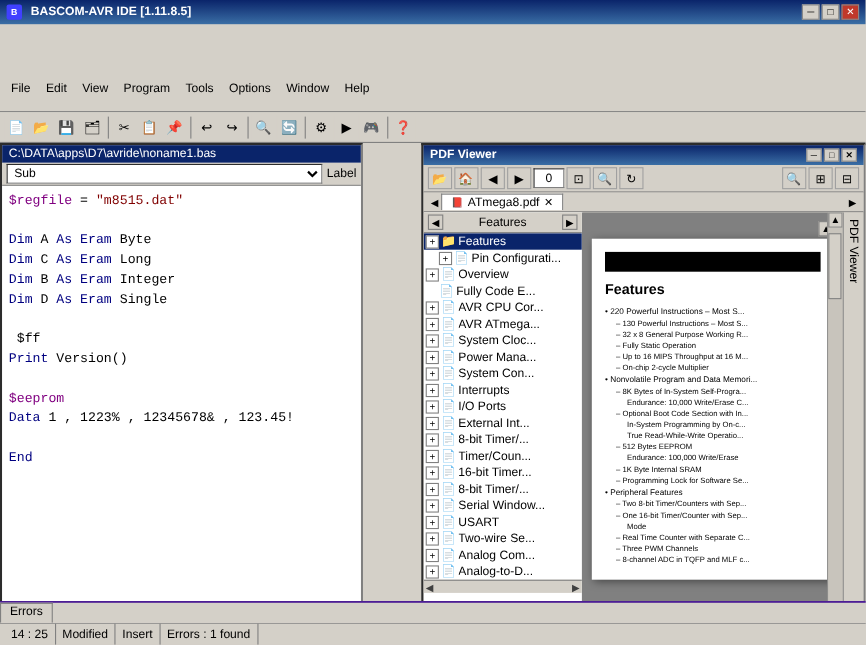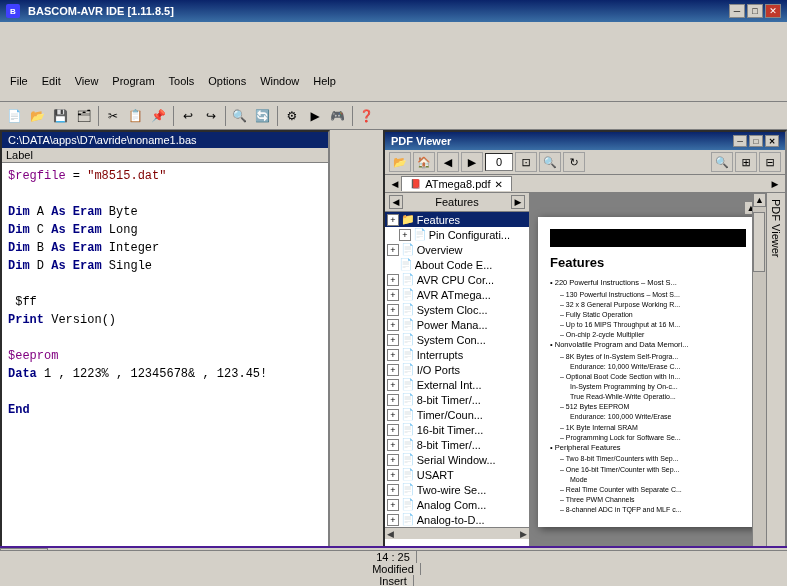--- a/index.html
+++ b/index.html
@@ -103,21 +103,21 @@
       flex: 1;
       padding: 4px 6px;
       font-family: 'Courier New', monospace;
       font-size: 12px;
       line-height: 1.5;
       overflow: auto;
       background: white;
       color: black;
     }
     .code-line { white-space: pre; }
-    .keyword { color: navy; font-weight: bold; }
+    .keyword { color: navy; font-weight: normal; }
     .code-scrollbar {
       height: 12px;
       background: #d4d0c8;
       border-top: 1px solid #808080;
       display: flex;
       align-items: center;
     }
     .scrollbar-thumb {
       width: 40px; height: 10px; background: #d4d0c8;
       border: 1px solid #808080; position: absolute; left: 10px;
@@ -244,28 +244,27 @@
     .pdf-page-header-bar { background: black; height: 18px; margin-bottom: 8px; }
     .pdf-bullet { margin-bottom: 2px; padding-left: 8px; text-indent: -8px; font-size: 7.5px; }
     .pdf-sub-bullet { margin-left: 10px; margin-bottom: 1px; padding-left: 8px; text-indent: -8px; font-size: 7px; }
     
     
     .status-bar {
       background: #d4d0c8;
       border-top: 1px solid #808080;
       display: flex;
       align-items: center;
-      height: 36px;
+      height: 20px;
       padding: 0 4px;
       gap: 0;
       position: fixed;
       bottom: 0;
       left: 0;
       right: 0;
-      flex-direction: column;
     }
     .status-item {
       padding: 0 6px;
       border-right: 1px solid #808080;
       height: 100%;
       display: flex;
       align-items: center;
       font-size: 11px;
     }
     
@@ -370,20 +369,23 @@
   <div class="toolbar-btn" title="Help">❓</div>
 </div>
 
 <div class="main-container">
 
   <div class="code-panel">
     <div class="code-panel-header">
       <span style="font-size:11px;">C:\DATA\apps\D7\avride\noname1.bas</span>
     </div>
     <div class="sub-bar">
+      <select class="sub-select">
+        <option>Sub</option>
+      </select>
       <span>Label</span>
     </div>
     <div class="code-content">
       <div class="code-line"><span style="color:#800080;">$regfile</span> = <span style="color:#800000;">"m8515.dat"</span></div>
       <div class="code-line">&nbsp;</div>
       <div class="code-line"><span class="keyword">Dim</span> A <span class="keyword">As</span> <span class="keyword">Eram</span> Byte</div>
       <div class="code-line"><span class="keyword">Dim</span> C <span class="keyword">As</span> <span class="keyword">Eram</span> Long</div>
       <div class="code-line"><span class="keyword">Dim</span> B <span class="keyword">As</span> <span class="keyword">Eram</span> Integer</div>
       <div class="code-line"><span class="keyword">Dim</span> D <span class="keyword">As</span> <span class="keyword">Eram</span> Single</div>
       <div class="code-line">&nbsp;</div>
@@ -460,21 +462,21 @@
             <span style="color:#ff8800;margin-right:2px;font-size:11px;">📄</span>
             <span class="tree-item-text">Pin Configurati...</span>
           </div>
           <div class="tree-item">
             <span class="expand-icon">+</span>
             <span style="color:#ff8800;margin-right:2px;font-size:11px;">📄</span>
             <span class="tree-item-text">Overview</span>
           </div>
           <div class="tree-item tree-indent">
             <span style="color:#ff8800;margin-right:2px;font-size:11px;">📄</span>
-            <span class="tree-item-text">About Code E...</span>
+            <span class="tree-item-text">Fully Code E...</span>
           </div>
           <div class="tree-item">
             <span class="expand-icon">+</span>
             <span style="color:#ff8800;margin-right:2px;font-size:11px;">📄</span>
             <span class="tree-item-text">AVR CPU Cor...</span>
           </div>
           <div class="tree-item">
             <span class="expand-icon">+</span>
             <span style="color:#ff8800;margin-right:2px;font-size:11px;">📄</span>
             <span class="tree-item-text">AVR ATmega...</span>

